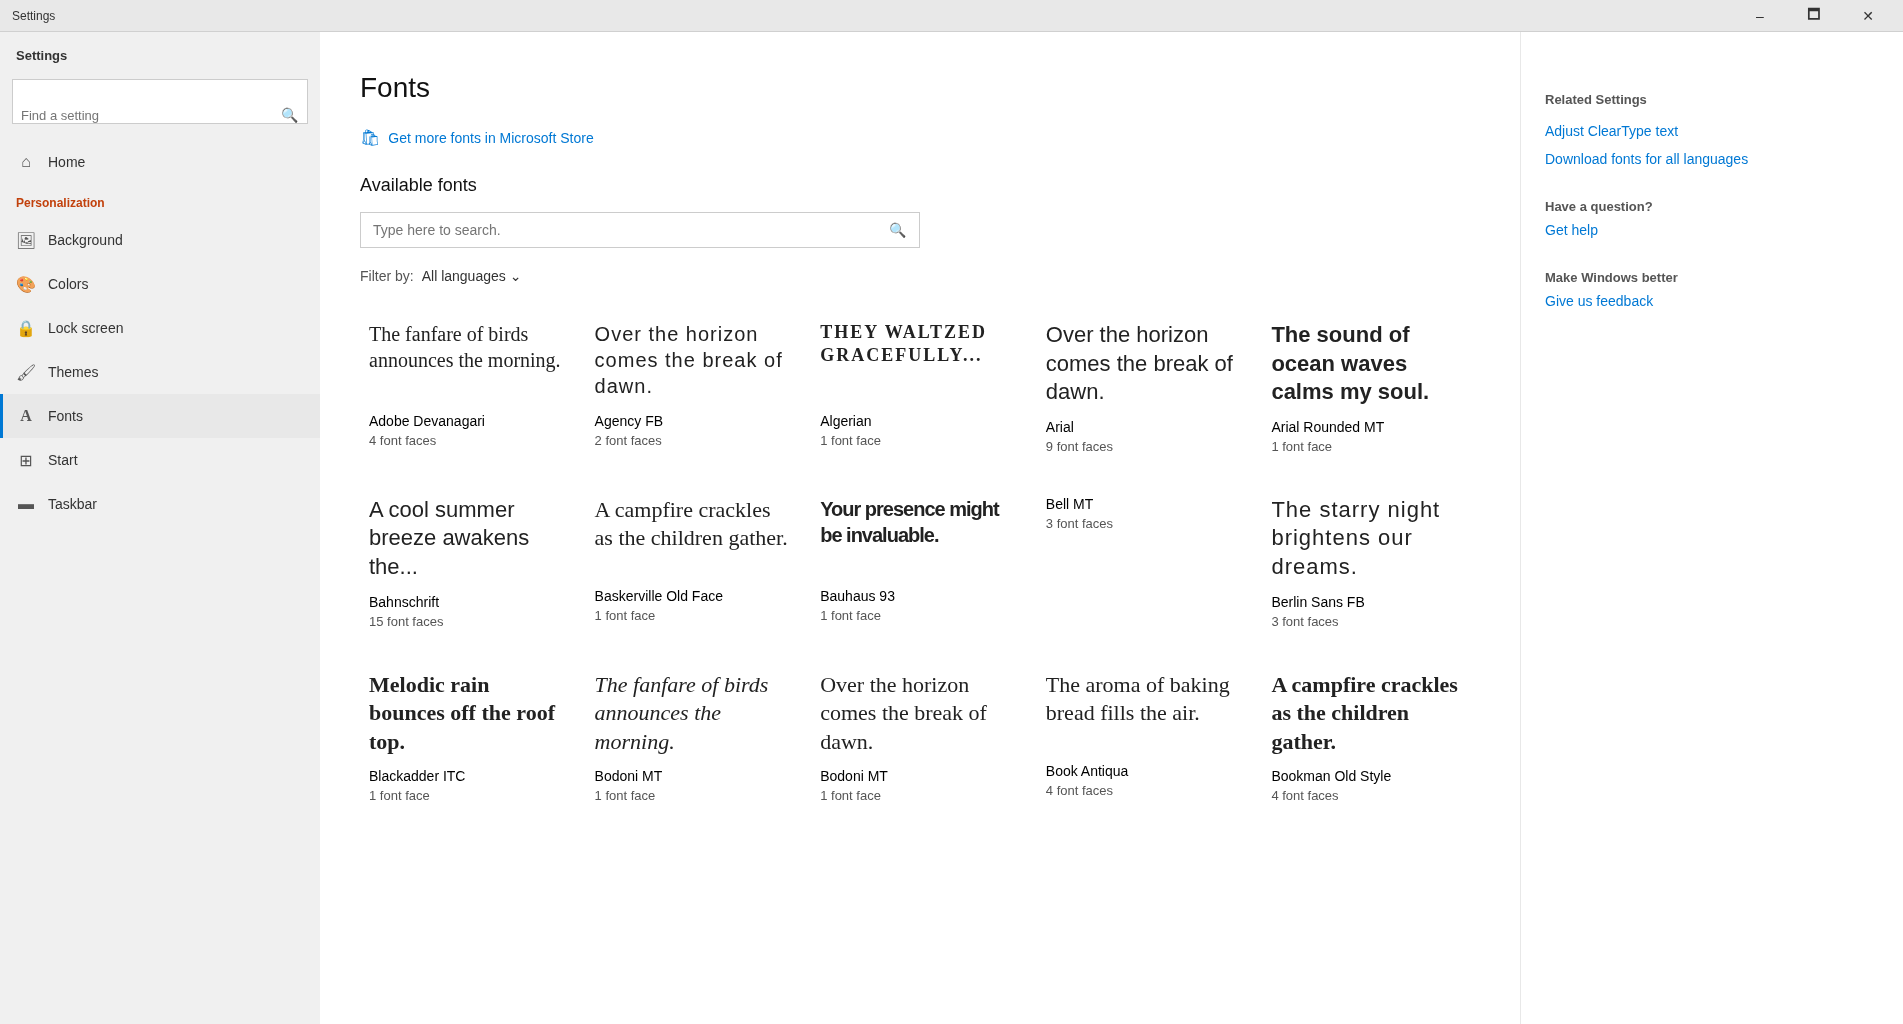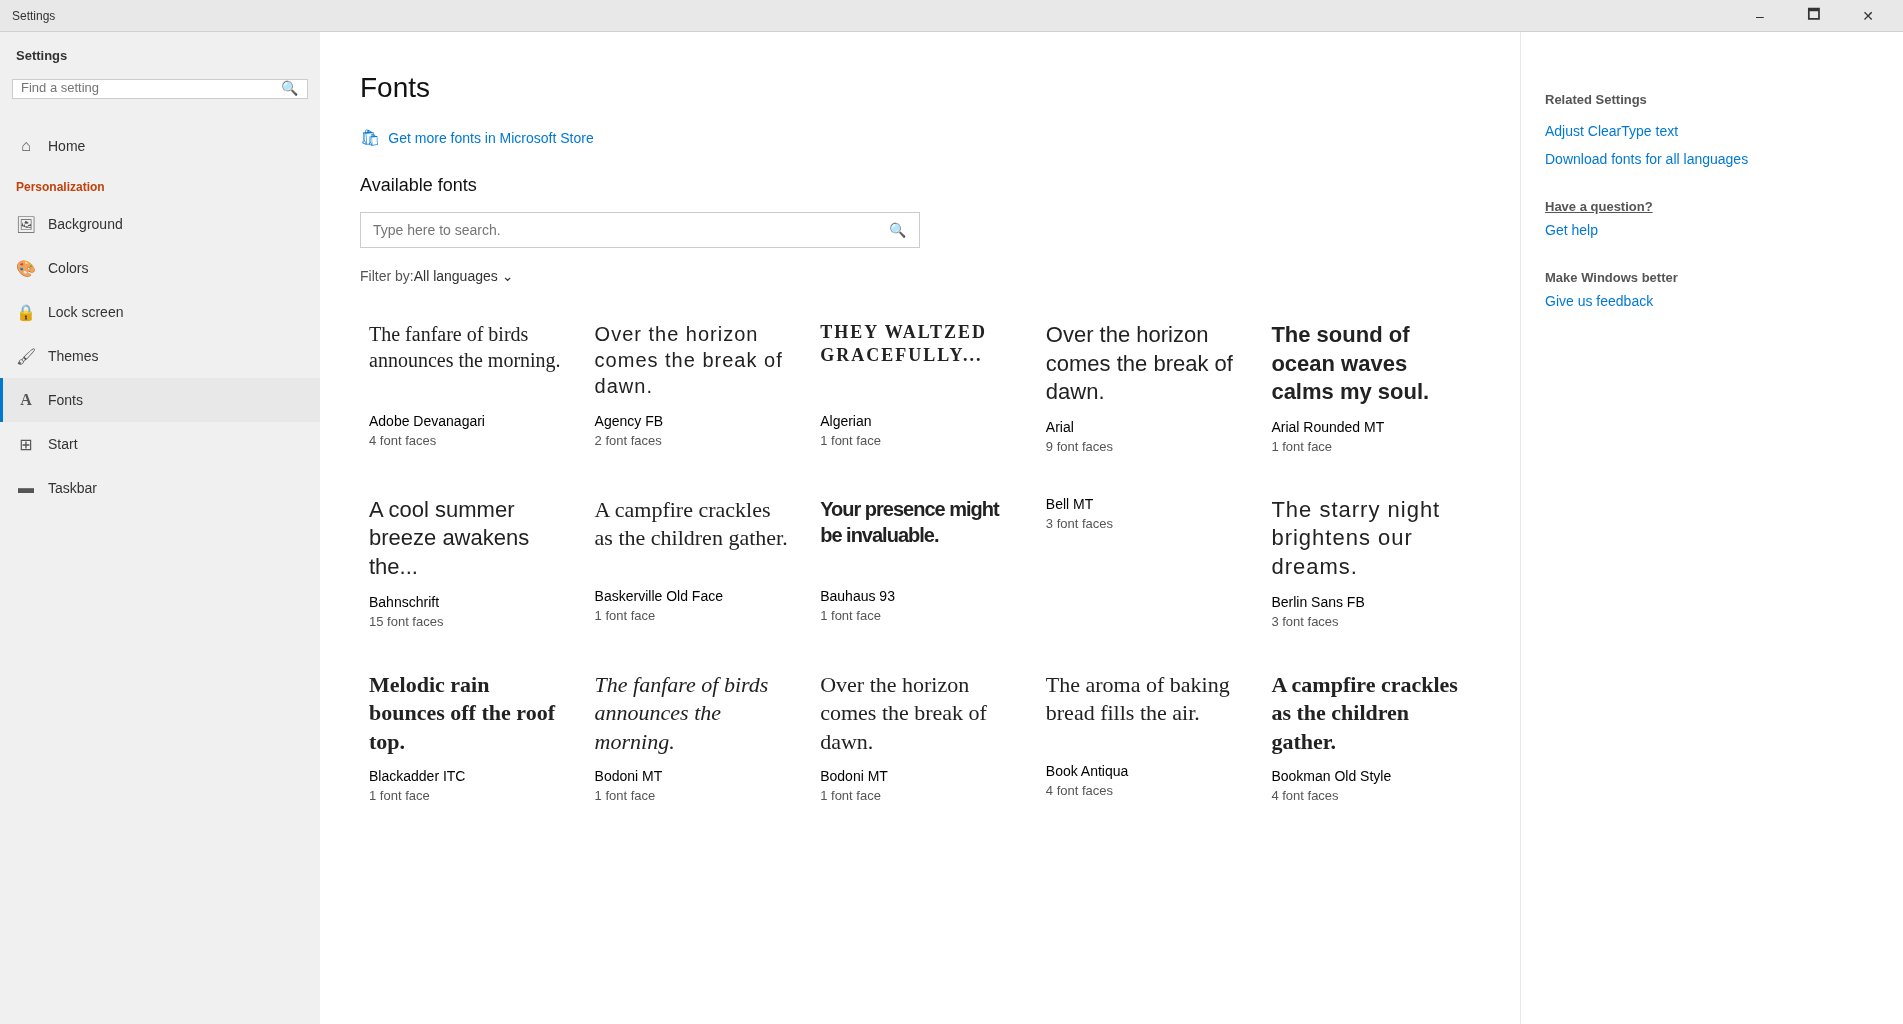--- a/index.html
+++ b/index.html
@@ -17,22 +17,22 @@
     .title-bar-btn { width: 46px; height: 32px; border: none; background: transparent; cursor: pointer; font-size: 14px; color: #333; display: flex; align-items: center; justify-content: center; }
 
     
     .sidebar {
       width: 320px; background: #f0f0f0; padding-top: 32px;
       display: flex; flex-direction: column; flex-shrink: 0;
       height: 100vh; overflow-y: auto;
     }
     .sidebar-header { padding: 16px 16px 8px 16px; font-size: 13px; font-weight: 600; color: #333; }
     .sidebar-search {
-      margin: 8px 12px 25px 12px; display: flex; align-items: flex-start;
-      background: white; border: 1px solid #ccc; height: 20px;
+      margin: 8px 12px 16px 12px; display: flex; align-items: flex-end;
+      background: white; border: 1px solid #ccc; height: 45px;
     }
     .sidebar-search input {
       border: none; outline: none; background: transparent; flex: 1;
       padding: 0 8px; font-size: 13px; color: #333;
     }
     .sidebar-search-icon { padding: 0 8px; color: #555; font-size: 14px; }
     .sidebar-section-label {
       padding: 12px 16px 8px 16px; font-size: 12px; font-weight: 600;
       color: #c2410c; text-transform: none;
     }
@@ -66,42 +66,42 @@
       display: flex; align-items: center; border: 1px solid #ccc;
       height: 36px; margin-bottom: 20px; background: white; width: 560px;
     }
     .font-search input {
       flex: 1; border: none; outline: none; padding: 0 12px;
       font-size: 14px; color: #333; background: transparent;
     }
     .font-search-btn { padding: 0 12px; color: #555; font-size: 14px; cursor: pointer; background: none; border: none; }
 
     
-    .filter-row { display: flex; align-items: center; margin-bottom: 28px; font-size: 14px; color: #333; }
+    .filter-row { display: flex; align-items: center; gap: 8px; margin-bottom: 28px; font-size: 14px; color: #333; }
     .filter-dropdown {
       display: flex; align-items: center; gap: 4px; cursor: pointer;
       color: #333; font-size: 14px; justify-content: flex-end;
     }
     .filter-label { color: #555; }
 
     
     .font-grid {
       display: grid; grid-template-columns: repeat(5, 1fr); gap: 24px 8px;
     }
     .font-card { cursor: pointer; padding: 8px; border: 1px solid transparent; }
     .font-preview { font-size: 22px; color: #222; min-height: 80px; margin-bottom: 12px; line-height: 1.3; word-break: break-word; }
     .font-name { color: #000000; font-size: 14px; margin-bottom: 4px; }
     .font-faces { font-size: 13px; color: #555; }
 
     
     .right-panel { width: 260px; padding: 60px 24px 24px 24px; flex-shrink: 0; border-left: 1px solid #e8e8e8; }
     .related-title { font-size: 13px; font-weight: 600; color: #555; margin-bottom: 16px; }
     .related-link { display: block; color: #0078d4; font-size: 14px; margin-bottom: 12px; cursor: pointer; text-decoration: none; }
     .related-section { margin-bottom: 32px; }
-    .have-question { font-size: 13px; font-weight: 600; color: #555; margin-bottom: 8px; text-decoration: underline; }
+    .have-question { font-size: 13px; font-weight: 600; color: #555; margin-bottom: 8px; }
     .make-better { font-size: 13px; font-weight: 600; color: #555; margin-bottom: 8px; }
   </style>
 </head>
 <body>
 
 <div class="title-bar">
   <span class="title-bar-title">Settings</span>
   <div class="title-bar-controls">
     <button class="title-bar-btn">–</button>
     <button class="title-bar-btn">🗖</button>

